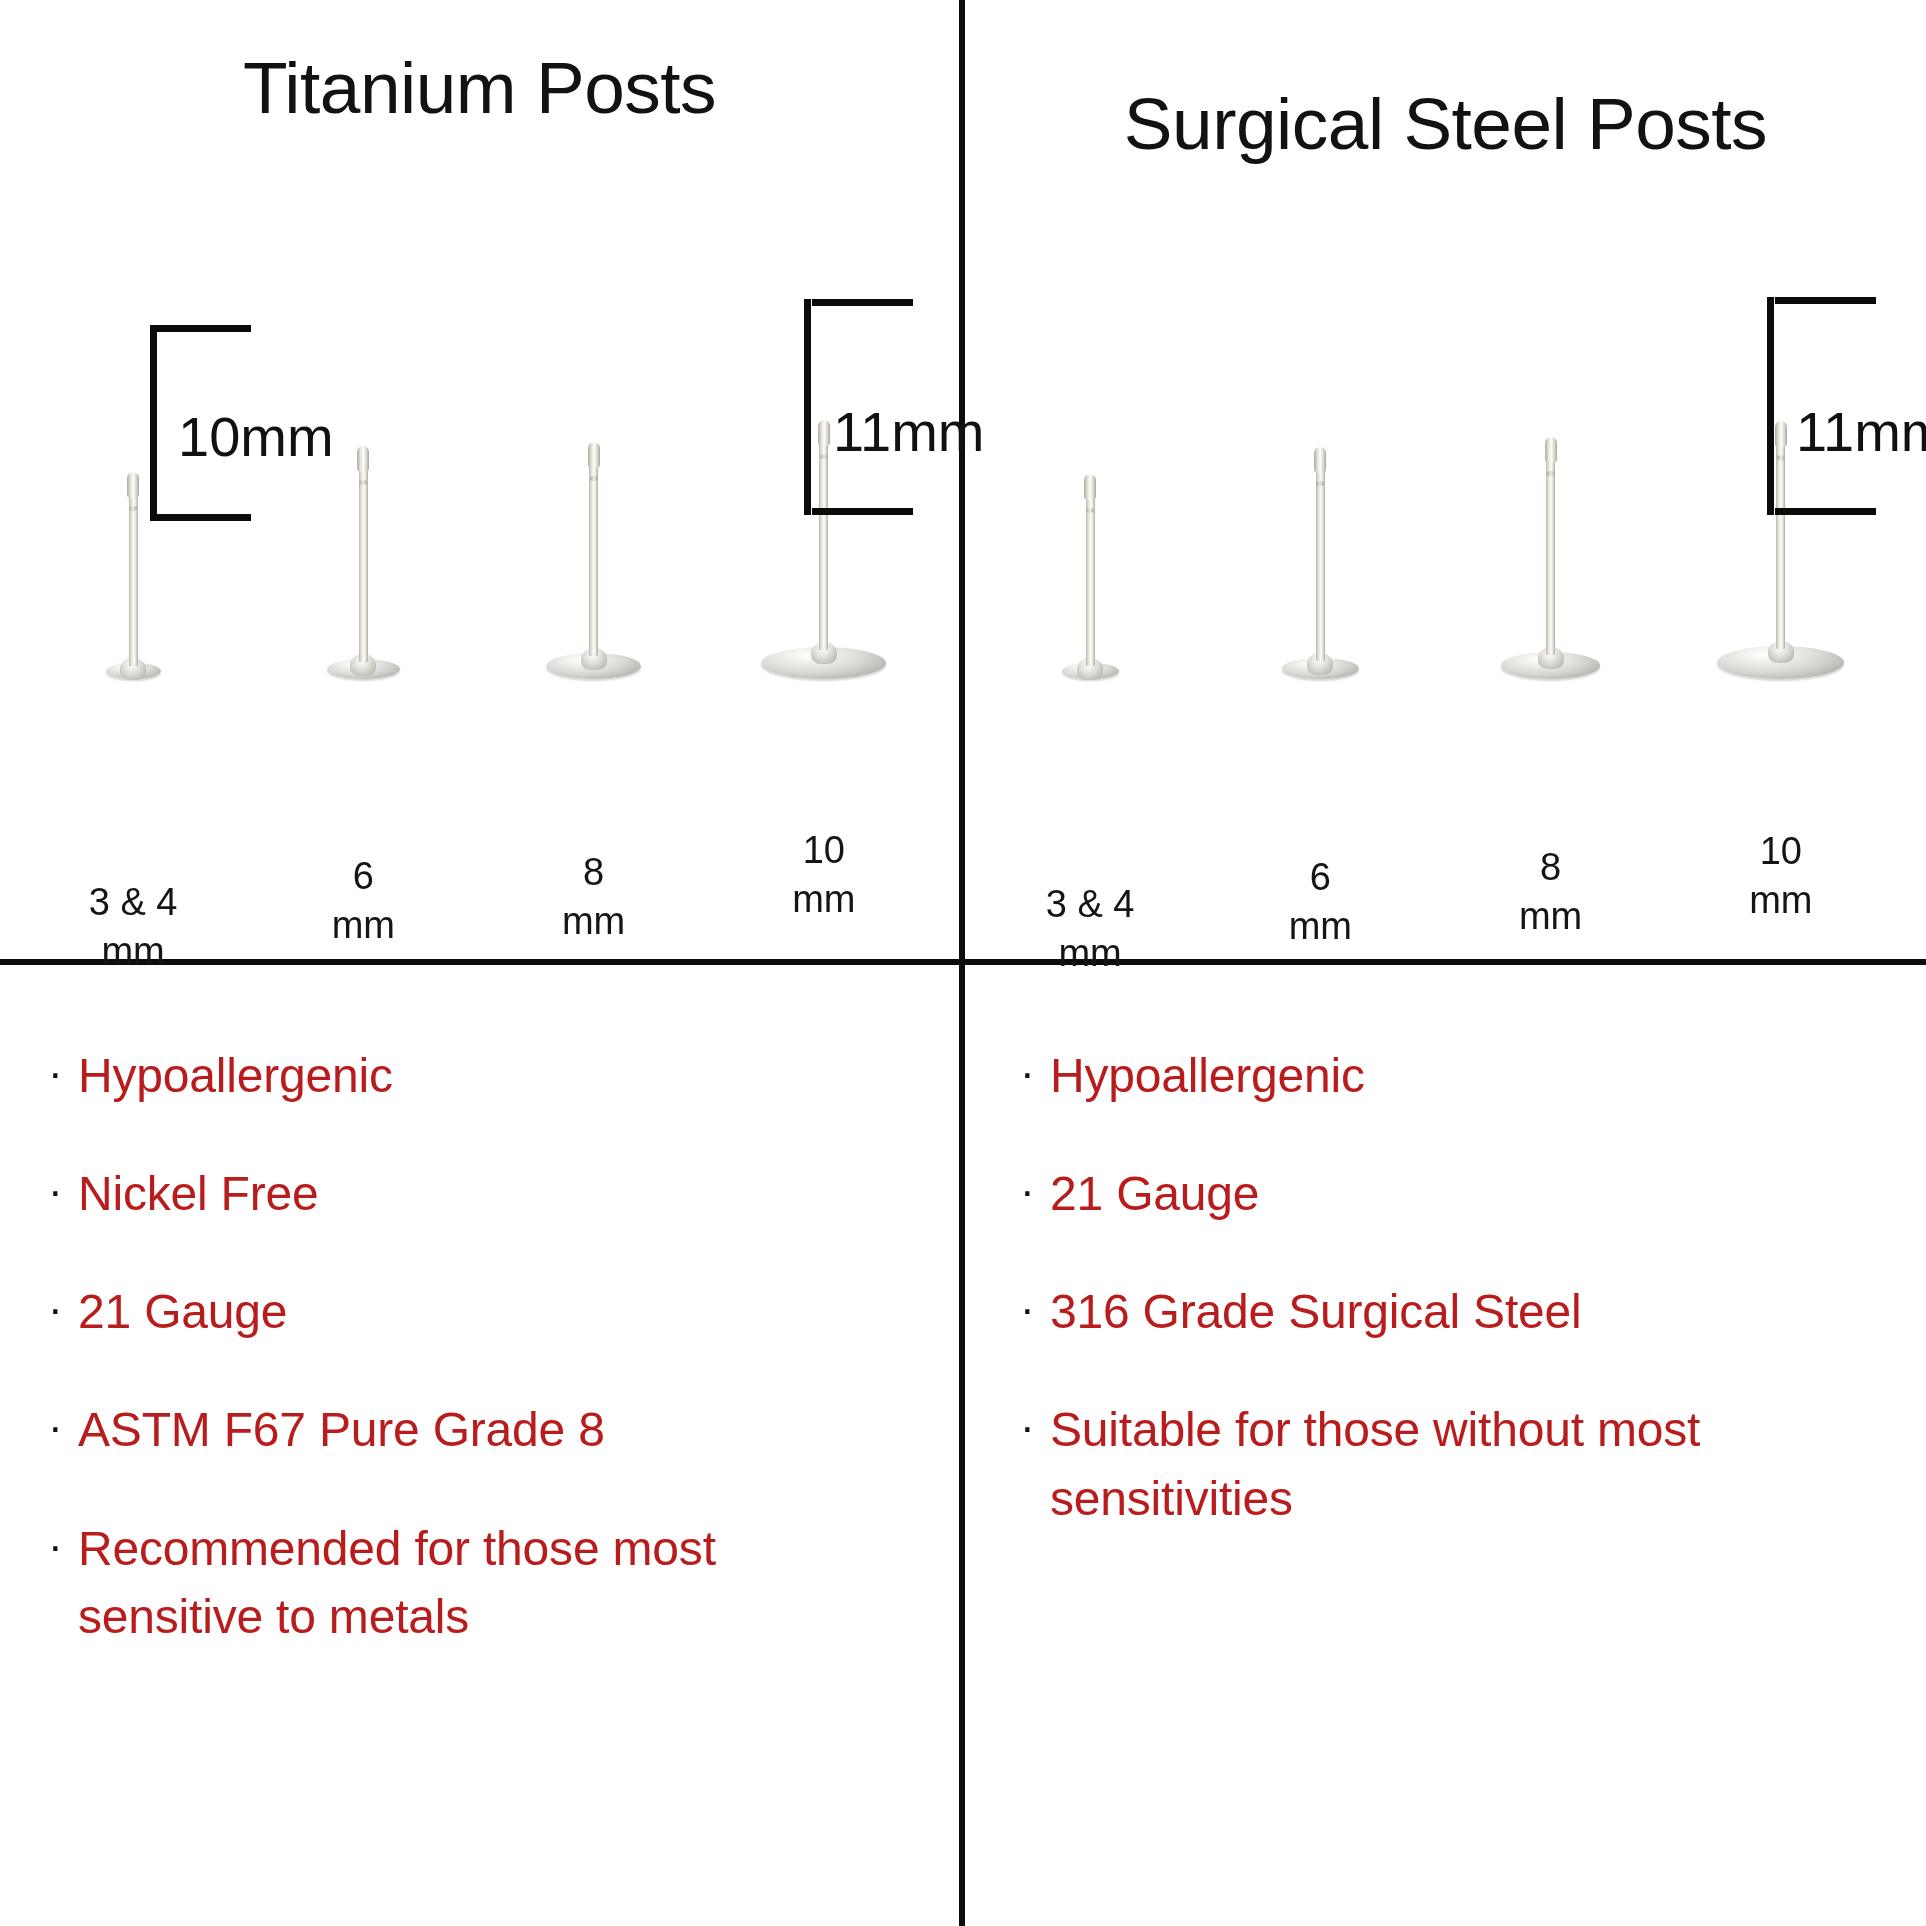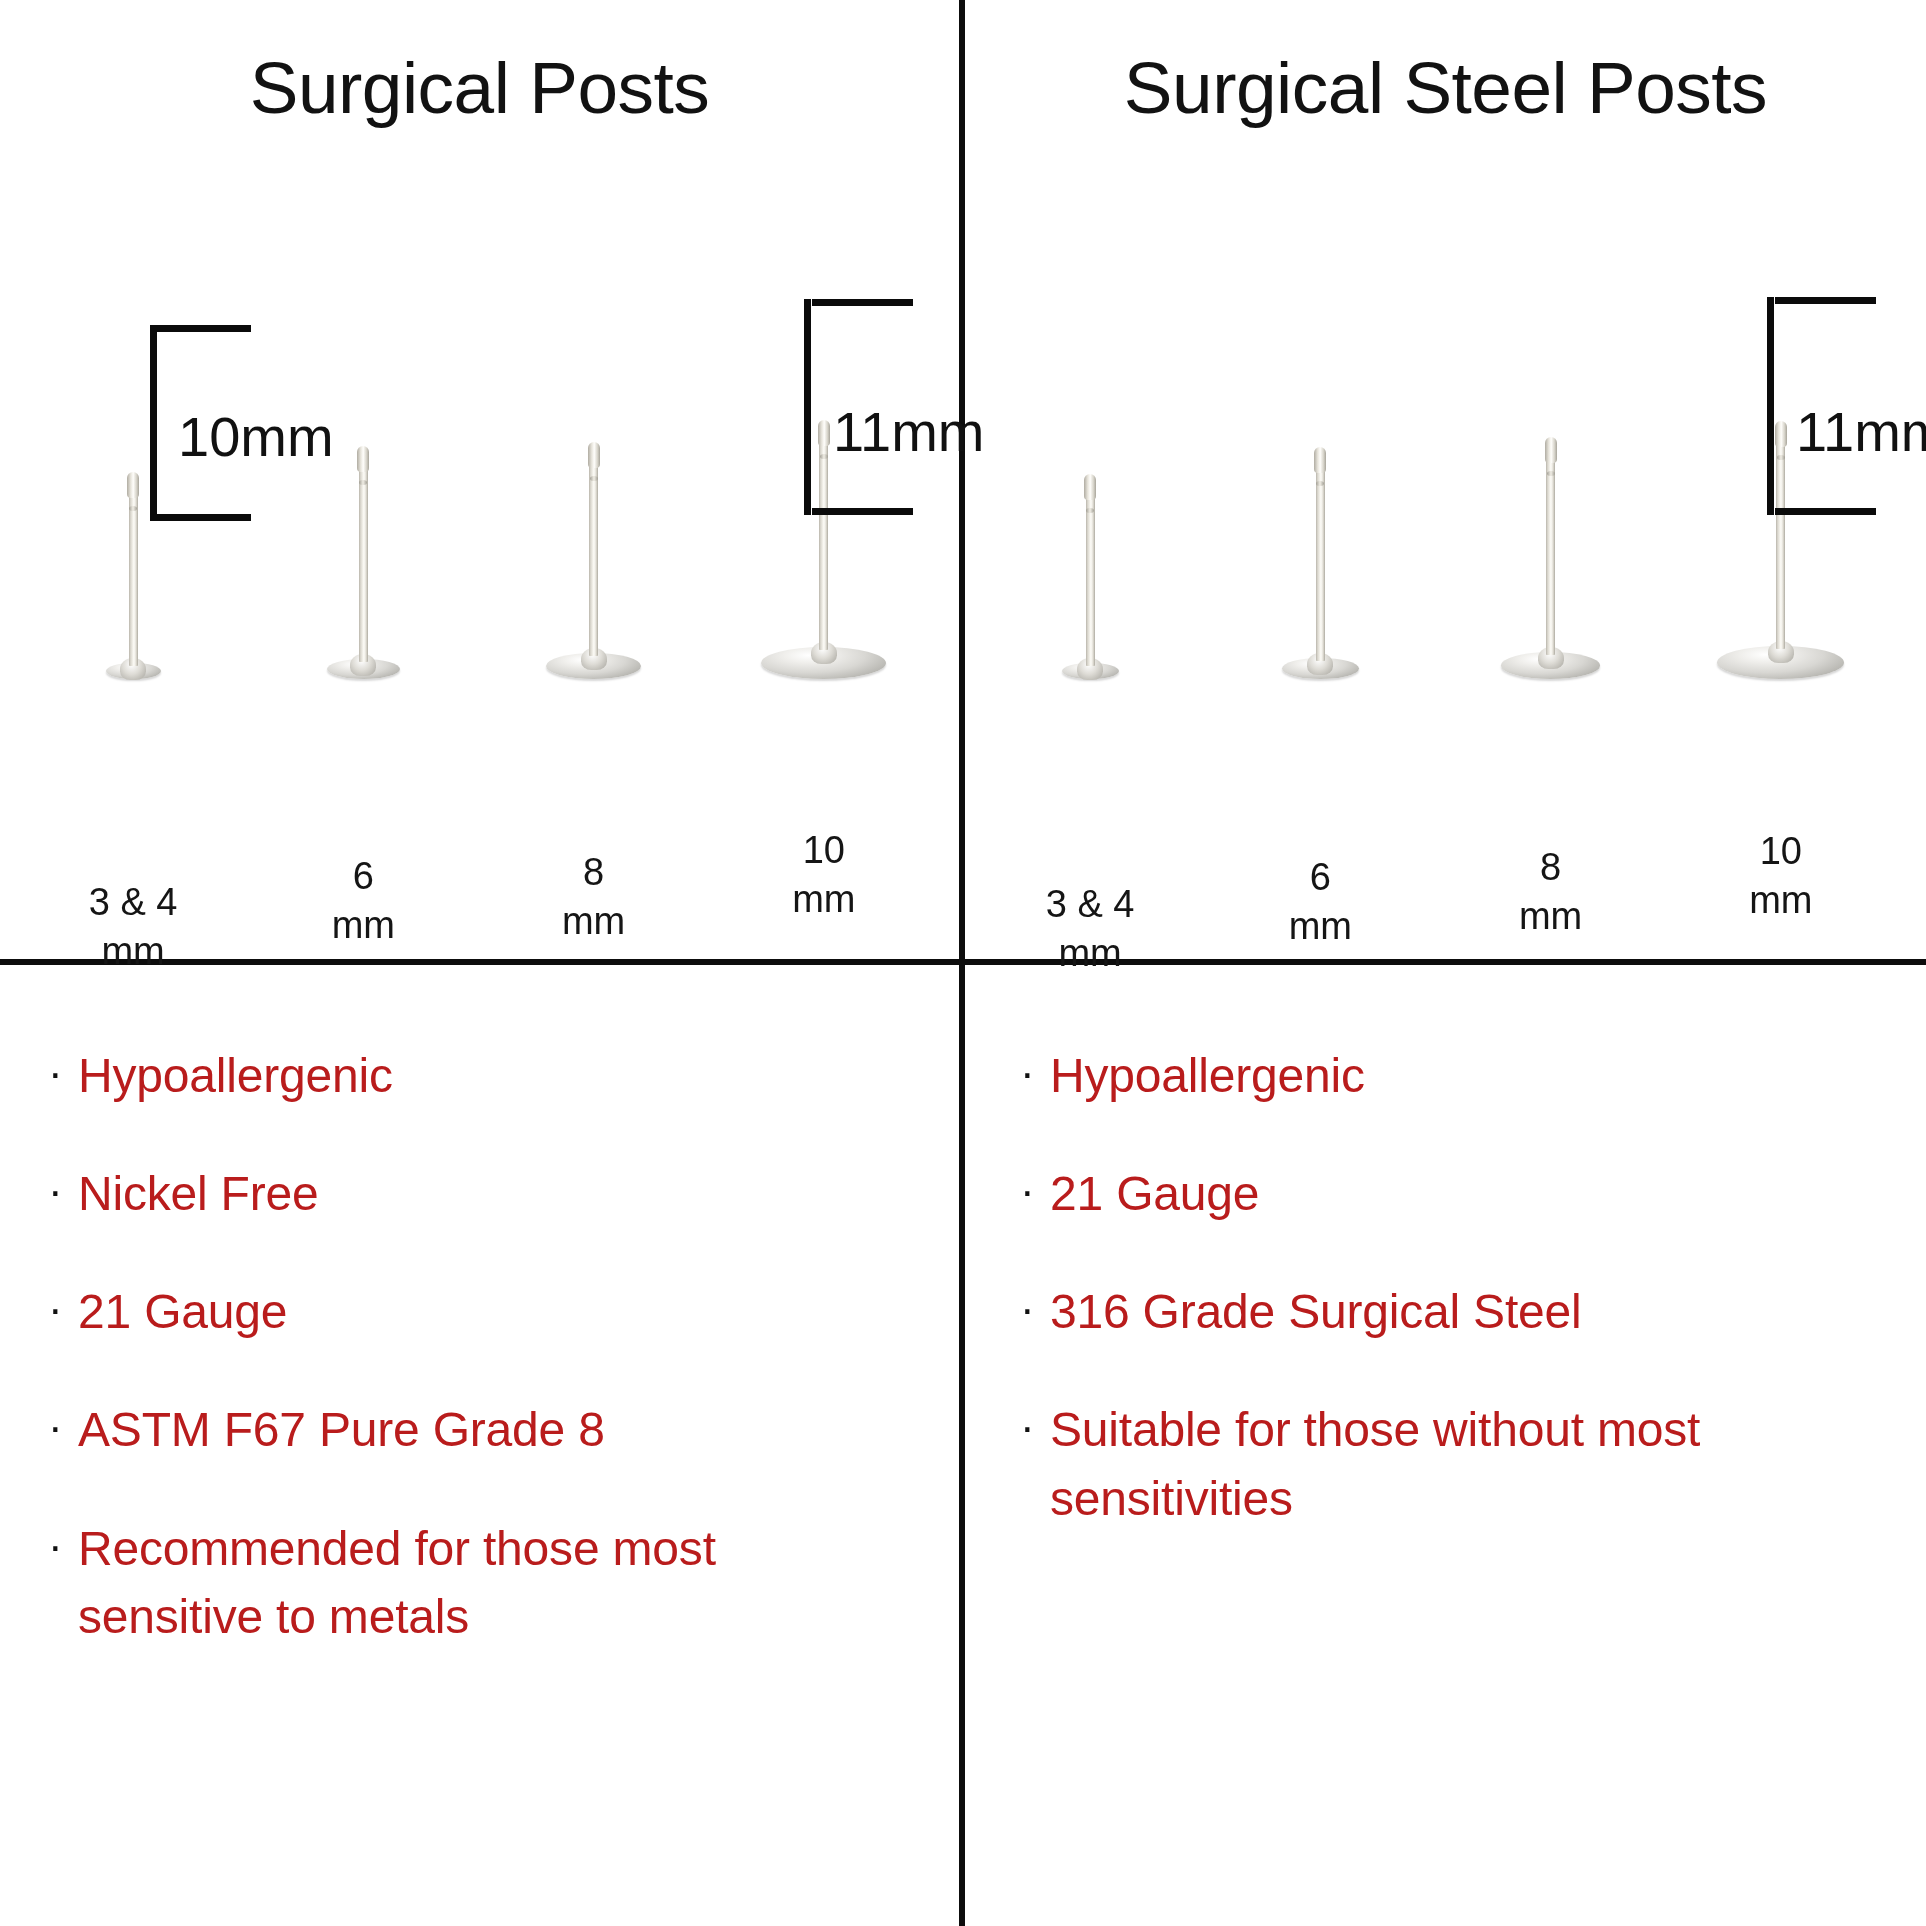--- a/index.html
+++ b/index.html
@@ -44,21 +44,21 @@
     position: absolute;
     top: 46px;
     text-align: center;
     font-size: 73px;
     font-weight: 400;
     letter-spacing: -0.5px;
     white-space: nowrap;
     color: #121212;
   }
   .panel-header.left  { left: 0;    width: 959px; }
-  .panel-header.right { left: 965px; width: 961px; }
+  .panel-header.right { left: 965px; width: 961px; margin-top: 36px; }
 
   
   .specimens {
     position: absolute;
     top: 283px;
     height: 396px;
     display: flex;
     align-items: flex-end;
     justify-content: space-around;
   }
@@ -215,21 +215,21 @@
   }
 </style>
 </head>
 <body>
 
 <div class="board">
 
   <div class="v-divider"></div>
   <div class="h-divider"></div>
 
-  <div class="panel-header left">Surgical Posts</div>
+  <div class="panel-header left">Titanium Posts</div>
   <div class="panel-header right">Surgical Steel Posts</div>
 
   <div class="specimens left">
 
     <div class="specimen">
       <div class="post-art">
         <div class="shaft" style="height:190px"></div>
         <div class="pad" style="width:55px;height:16px"></div>
       </div>
       <div class="spec-label">

